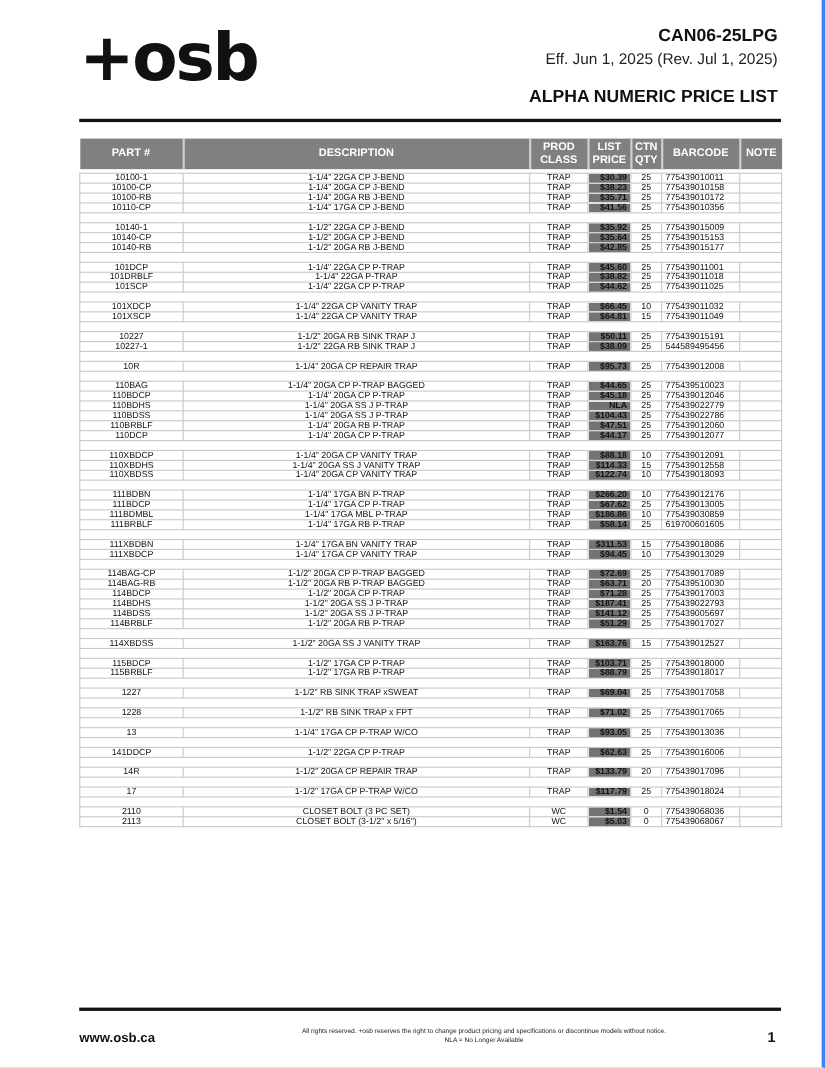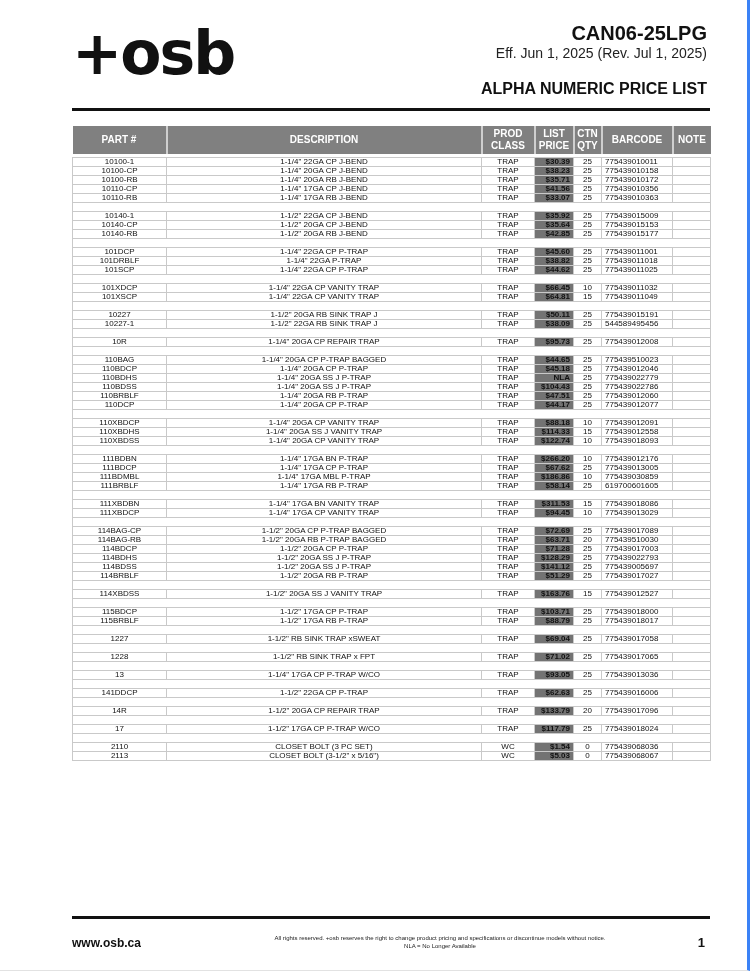--- a/index.html
+++ b/index.html
@@ -1,19 +1,19 @@
 <!DOCTYPE html>
 <html><head>
 <meta charset="utf-8">
 <style>
   html, body { margin:0; padding:0; background:#ffffff; }
   body { width:750px; height:971px; position:relative; overflow:hidden; font-family:"Liberation Sans", sans-serif; color:#111; }
   .page { position:absolute; left:0; top:0; width:750px; height:971px; border-right:3px solid #3b82f6; border-bottom:1px solid #e2e2e2; box-sizing:border-box; }
   .logo { position:absolute; left:72px; top:18px; font-family:"DejaVu Sans", sans-serif; font-weight:bold; font-size:60px; letter-spacing:-2px; line-height:70px; color:#111; }
-  .doc-code { position:absolute; right:40px; top:22px; font-weight:bold; font-size:20px; line-height:22px; text-align:center; }
+  .doc-code { position:absolute; right:40px; top:22px; font-weight:bold; font-size:16px; line-height:22px; text-align:center; }
   .eff { position:absolute; right:40px; top:45px; font-size:14px; line-height:16px; text-align:right; color:#222; }
   .list-title { position:absolute; right:40px; top:80px; font-weight:bold; font-size:16px; line-height:18px; text-align:right; }
   .rule-top { position:absolute; left:72px; width:638px; top:108px; height:3px; background:#111; }
   .rule-bottom { position:absolute; left:72px; width:638px; top:916px; height:3px; background:#111; }
 
   table.pl { position:absolute; left:72px; top:126px; width:638px; border-collapse:collapse; table-layout:fixed; font-size:8px; }
   table.pl thead th { background:#808080; color:#ffffff; font-weight:bold; font-size:10px; line-height:12px; height:28px; padding:0; text-align:center; border-left:2px solid #cfcfcf; border-right:2px solid #cfcfcf; }
   table.pl thead th:first-child { border-left:none; }
   table.pl thead th:last-child { border-right:none; }
   table.pl tbody tr.spacer-top td { height:3px; padding:0; border:none; background:#fff; }
@@ -90,29 +90,20 @@
         </tr>
         <tr>
           <td>10110-CP</td>
           <td>1-1/4" 17GA CP J-BEND</td>
           <td>TRAP</td>
           <td class="price">$41.56</td>
           <td>25</td>
           <td class="barcode">775439010356</td>
           <td></td>
         </tr>
-        <tr>
-          <td>10110-RB</td>
-          <td>1-1/4" 17GA RB J-BEND</td>
-          <td>TRAP</td>
-          <td class="price">$33.07</td>
-          <td>25</td>
-          <td class="barcode">775439010363</td>
-          <td></td>
-        </tr>
         <tr class="gap">
           <td colspan="7"></td>
         </tr>
         <tr>
           <td>10140-1</td>
           <td>1-1/2" 22GA CP J-BEND</td>
           <td>TRAP</td>
           <td class="price">$35.92</td>
           <td>25</td>
           <td class="barcode">775439015009</td>
@@ -394,21 +385,21 @@
           <td>TRAP</td>
           <td class="price">$71.28</td>
           <td>25</td>
           <td class="barcode">775439017003</td>
           <td></td>
         </tr>
         <tr>
           <td>114BDHS</td>
           <td>1-1/2" 20GA SS J P-TRAP</td>
           <td>TRAP</td>
-          <td class="price">$128.29</td>
+          <td class="price">$187.41</td>
           <td>25</td>
           <td class="barcode">775439022793</td>
           <td></td>
         </tr>
         <tr>
           <td>114BDSS</td>
           <td>1-1/2" 20GA SS J P-TRAP</td>
           <td>TRAP</td>
           <td class="price">$141.12</td>
           <td>25</td>

